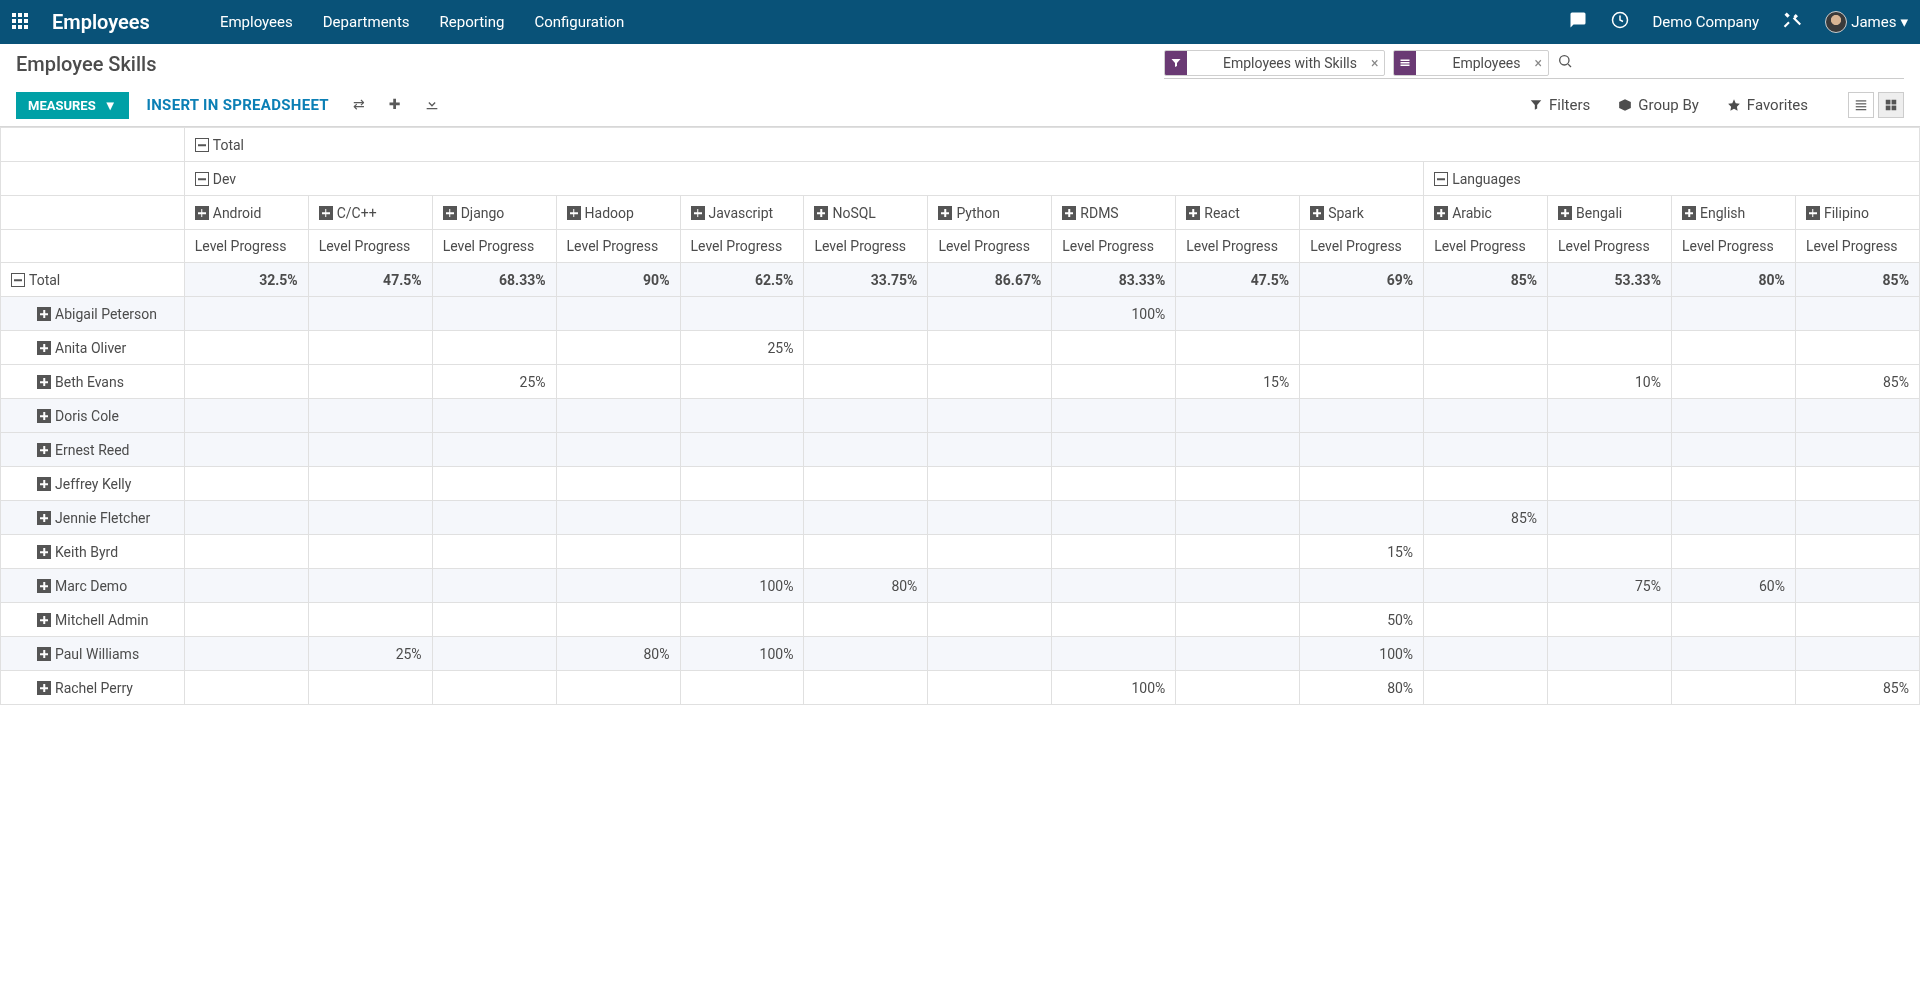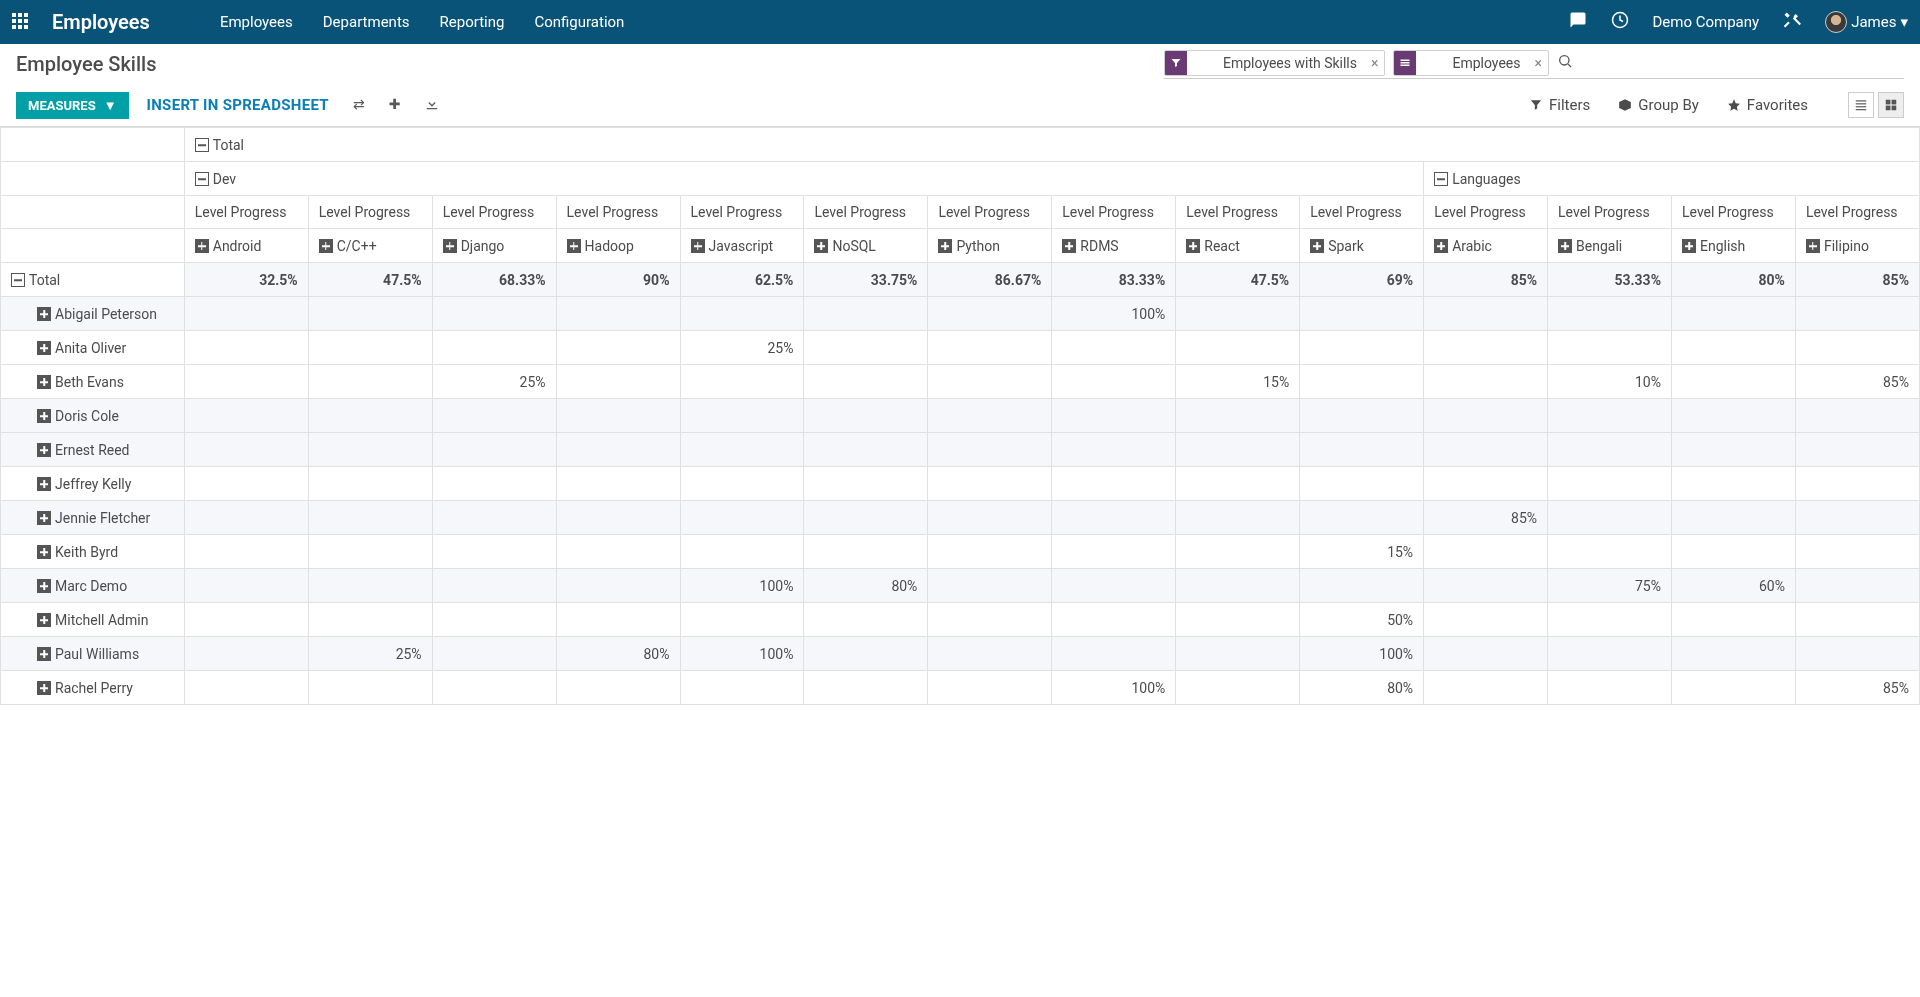--- a/index.html
+++ b/index.html
@@ -205,51 +205,51 @@
           <th class="blank-corner" rowspan="1"></th>
           <th colspan="14"><span class="expand-icon minus"></span><span>Total</span></th>
         </tr>
         <tr>
           <th class="blank-corner"></th>
           <th colspan="10"><span class="expand-icon minus"></span><span>Dev</span></th>
           <th colspan="4"><span class="expand-icon minus"></span><span>Languages</span></th>
         </tr>
         <tr>
           <th class="blank-corner"></th>
-          <th class="colhead sub-msr">Level Progress</th>
-          <th class="colhead sub-msr">Level Progress</th>
-          <th class="colhead sub-msr">Level Progress</th>
-          <th class="colhead sub-msr">Level Progress</th>
-          <th class="colhead sub-msr">Level Progress</th>
-          <th class="colhead sub-msr">Level Progress</th>
-          <th class="colhead sub-msr">Level Progress</th>
-          <th class="colhead sub-msr">Level Progress</th>
-          <th class="colhead sub-msr">Level Progress</th>
-          <th class="colhead sub-msr">Level Progress</th>
-          <th class="colhead sub-msr">Level Progress</th>
-          <th class="colhead sub-msr">Level Progress</th>
-          <th class="colhead sub-msr">Level Progress</th>
-          <th class="colhead sub-msr">Level Progress</th>
-        </tr>
-        <tr>
-          <th class="blank-corner"></th>
           <th class="colhead"><span class="expand-icon plus"></span><span>Android</span></th>
           <th class="colhead"><span class="expand-icon plus"></span><span>C/C++</span></th>
           <th class="colhead"><span class="expand-icon plus"></span><span>Django</span></th>
           <th class="colhead"><span class="expand-icon plus"></span><span>Hadoop</span></th>
           <th class="colhead"><span class="expand-icon plus"></span><span>Javascript</span></th>
           <th class="colhead"><span class="expand-icon plus"></span><span>NoSQL</span></th>
           <th class="colhead"><span class="expand-icon plus"></span><span>Python</span></th>
           <th class="colhead"><span class="expand-icon plus"></span><span>RDMS</span></th>
           <th class="colhead"><span class="expand-icon plus"></span><span>React</span></th>
           <th class="colhead"><span class="expand-icon plus"></span><span>Spark</span></th>
           <th class="colhead"><span class="expand-icon plus"></span><span>Arabic</span></th>
           <th class="colhead"><span class="expand-icon plus"></span><span>Bengali</span></th>
           <th class="colhead"><span class="expand-icon plus"></span><span>English</span></th>
           <th class="colhead"><span class="expand-icon plus"></span><span>Filipino</span></th>
+        </tr>
+        <tr>
+          <th class="blank-corner"></th>
+          <th class="colhead sub-msr">Level Progress</th>
+          <th class="colhead sub-msr">Level Progress</th>
+          <th class="colhead sub-msr">Level Progress</th>
+          <th class="colhead sub-msr">Level Progress</th>
+          <th class="colhead sub-msr">Level Progress</th>
+          <th class="colhead sub-msr">Level Progress</th>
+          <th class="colhead sub-msr">Level Progress</th>
+          <th class="colhead sub-msr">Level Progress</th>
+          <th class="colhead sub-msr">Level Progress</th>
+          <th class="colhead sub-msr">Level Progress</th>
+          <th class="colhead sub-msr">Level Progress</th>
+          <th class="colhead sub-msr">Level Progress</th>
+          <th class="colhead sub-msr">Level Progress</th>
+          <th class="colhead sub-msr">Level Progress</th>
         </tr>
       </thead>
     <tbody id="pivot-body">
         <tr class="totalrow">
           <th class="rowhead"><span class="expand-icon minus"></span><span>Total</span></th>
           <td class="num">32.5%</td>
           <td class="num">47.5%</td>
           <td class="num">68.33%</td>
           <td class="num">90%</td>
           <td class="num">62.5%</td>

